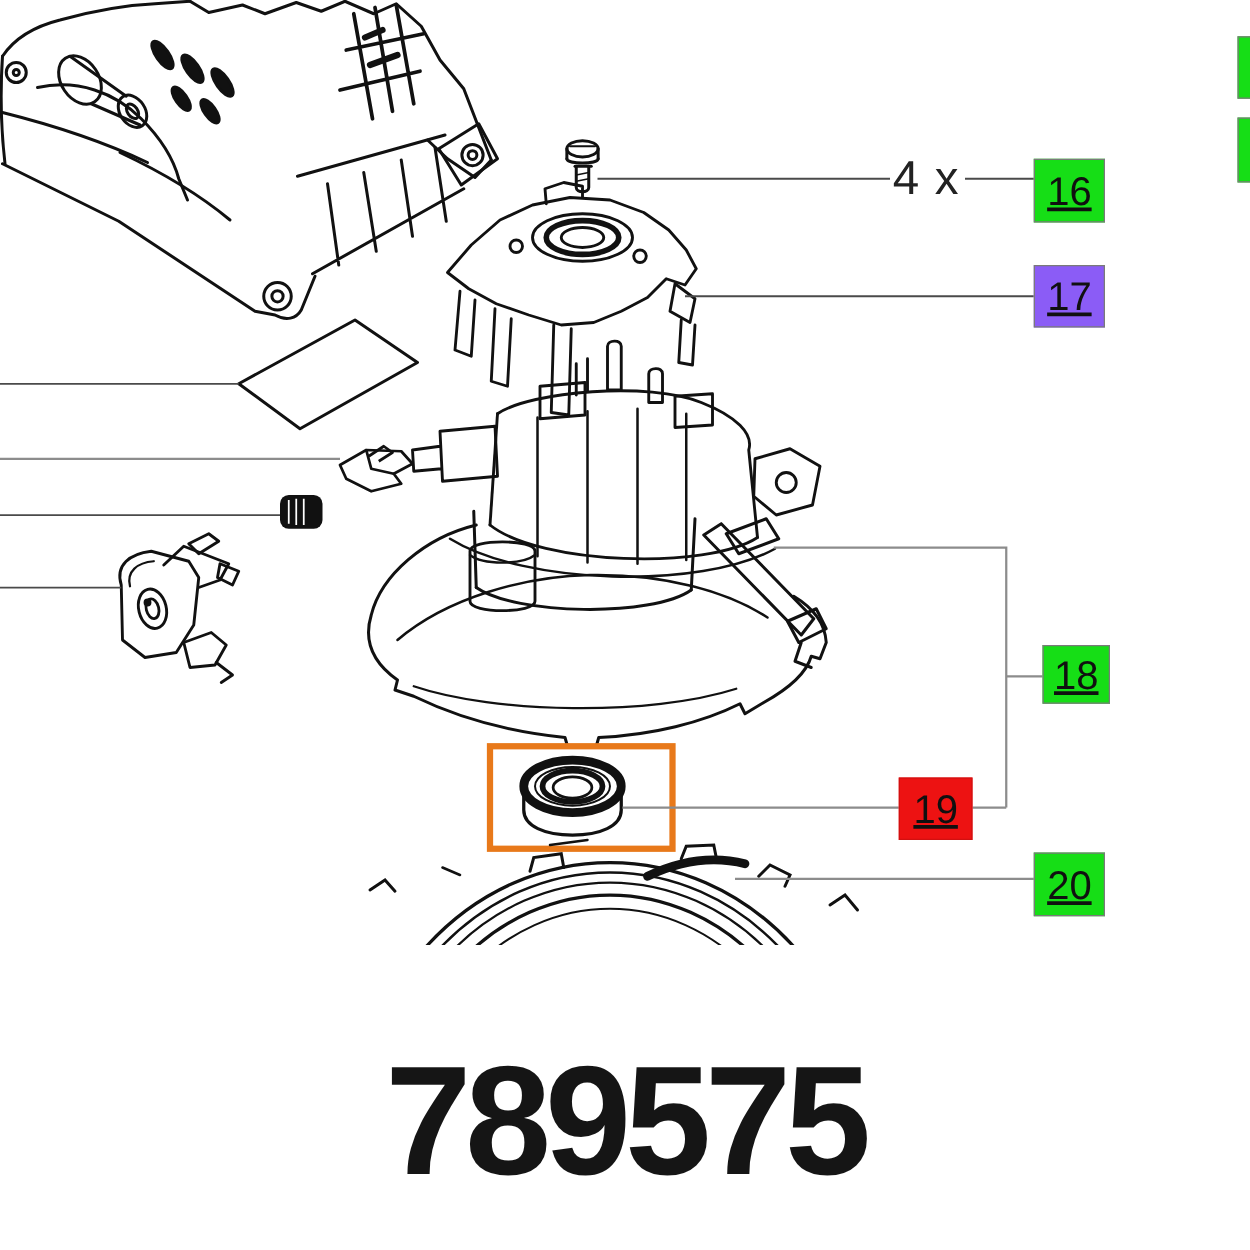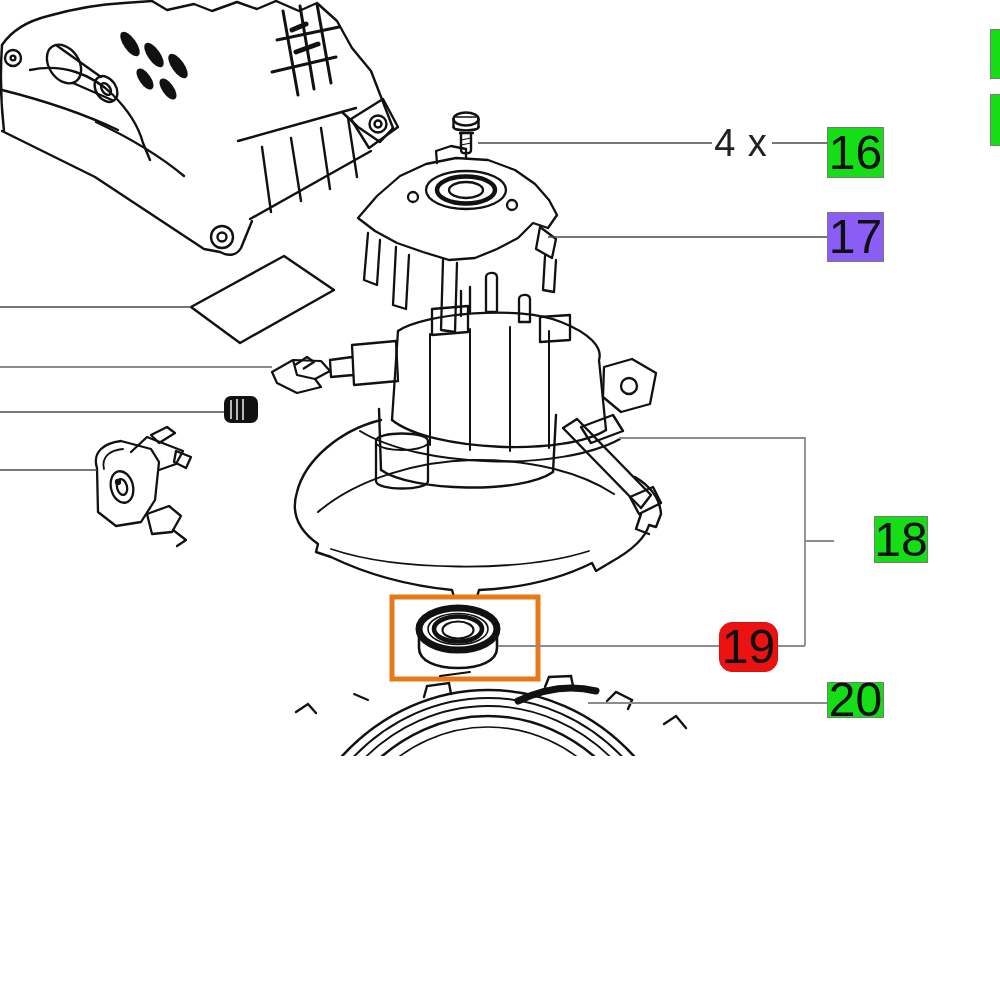--- a/index.html
+++ b/index.html
@@ -1,22 +1,22 @@
 <!DOCTYPE html>
 <html><head>
 <meta charset="utf-8">
 <style>
   html,body{margin:0;padding:0;background:#fff;}
   .stage{position:relative;width:1000px;height:1000px;background:#ffffff;overflow:hidden;
          font-family:"Liberation Sans",sans-serif;padding-left:16px;}
   .stage svg{position:absolute;left:0;top:0;}
   .callout{position:absolute;display:flex;align-items:center;justify-content:center;
            box-sizing:border-box;border:1.5px solid #7a7a7a;
-           font-size:48px;font-weight:400;color:#101010;line-height:1;
-           font-family:"Liberation Sans",sans-serif;cursor:pointer;}
+           font-size:32px;font-weight:400;color:#101010;line-height:1;
+           font-family:"Liberation Sans",sans-serif;cursor:pointer;text-decoration:underline;}
   .callout.green{background:#16DE16;}
   .callout.red{background:#ED1212;border-color:#d21010;}
   .qty-note{position:absolute;left:704px;top:122px;width:74px;text-align:center;
             font-size:38px;color:#222;letter-spacing:1px;}
   .part-number{position:absolute;left:0;top:826px;width:1000px;text-align:center;
                font-size:124px;font-weight:bold;letter-spacing:-5px;color:#151515;}
 </style>
 </head>
 <body>
 
@@ -177,21 +177,22 @@
       <path d="M0,367 L272,367" stroke="#8c8c8c" stroke-width="1.8"></path>
       <path d="M0,412 L224,412" stroke="#4a4a4a" stroke-width="1.4"></path>
       <path d="M0,470 L97,470" stroke="#4a4a4a" stroke-width="1.4"></path>
     </g>
   </svg>
 
   <div class="qty-note">4 x</div>
 
   <div class="callout green" style="left: 827px; top: 127px; width: 57px; height: 51px; background: rgb(22, 222, 22);">16</div>
   <div class="callout green" style="left: 827px; top: 212px; width: 57px; height: 50px; background: #8b5cf6;">17</div>
-  <div class="callout green" style="left: 834px; top: 516px; width: 54px; height: 47px; background: rgb(22, 222, 22); margin-left: 40px;">18</div>
-  <div class="callout red" style="left: 719px; top: 622px; width: 59px; height: 50px; background: rgb(237, 18, 18); border-radius: 13px;">19</div>
-  <div class="callout green" style="left: 827px; top: 682px; width: 57px; height: 36px; background: rgb(22, 222, 22);">20</div>
+  <div class="callout green" style="left: 834px; top: 516px; width: 54px; height: 47px; background: rgb(22, 222, 22);">18</div>
+  <div class="callout red" style="left: 719px; top: 622px; width: 59px; height: 50px; background: rgb(237, 18, 18);">19</div>
+  <div class="callout green" style="left: 827px; top: 682px; width: 57px; height: 51px; background: rgb(22, 222, 22);">20</div>
 
   <div class="callout green" style="left: 990px; top: 29px; width: 36px; height: 50px; background: rgb(22, 222, 22);"></div>
   <div class="callout green" style="left: 990px; top: 94px; width: 36px; height: 52px; background: rgb(22, 222, 22);"></div>
 
+  <div class="part-number">789575</div>
 
 </div>
 
 </body></html>

